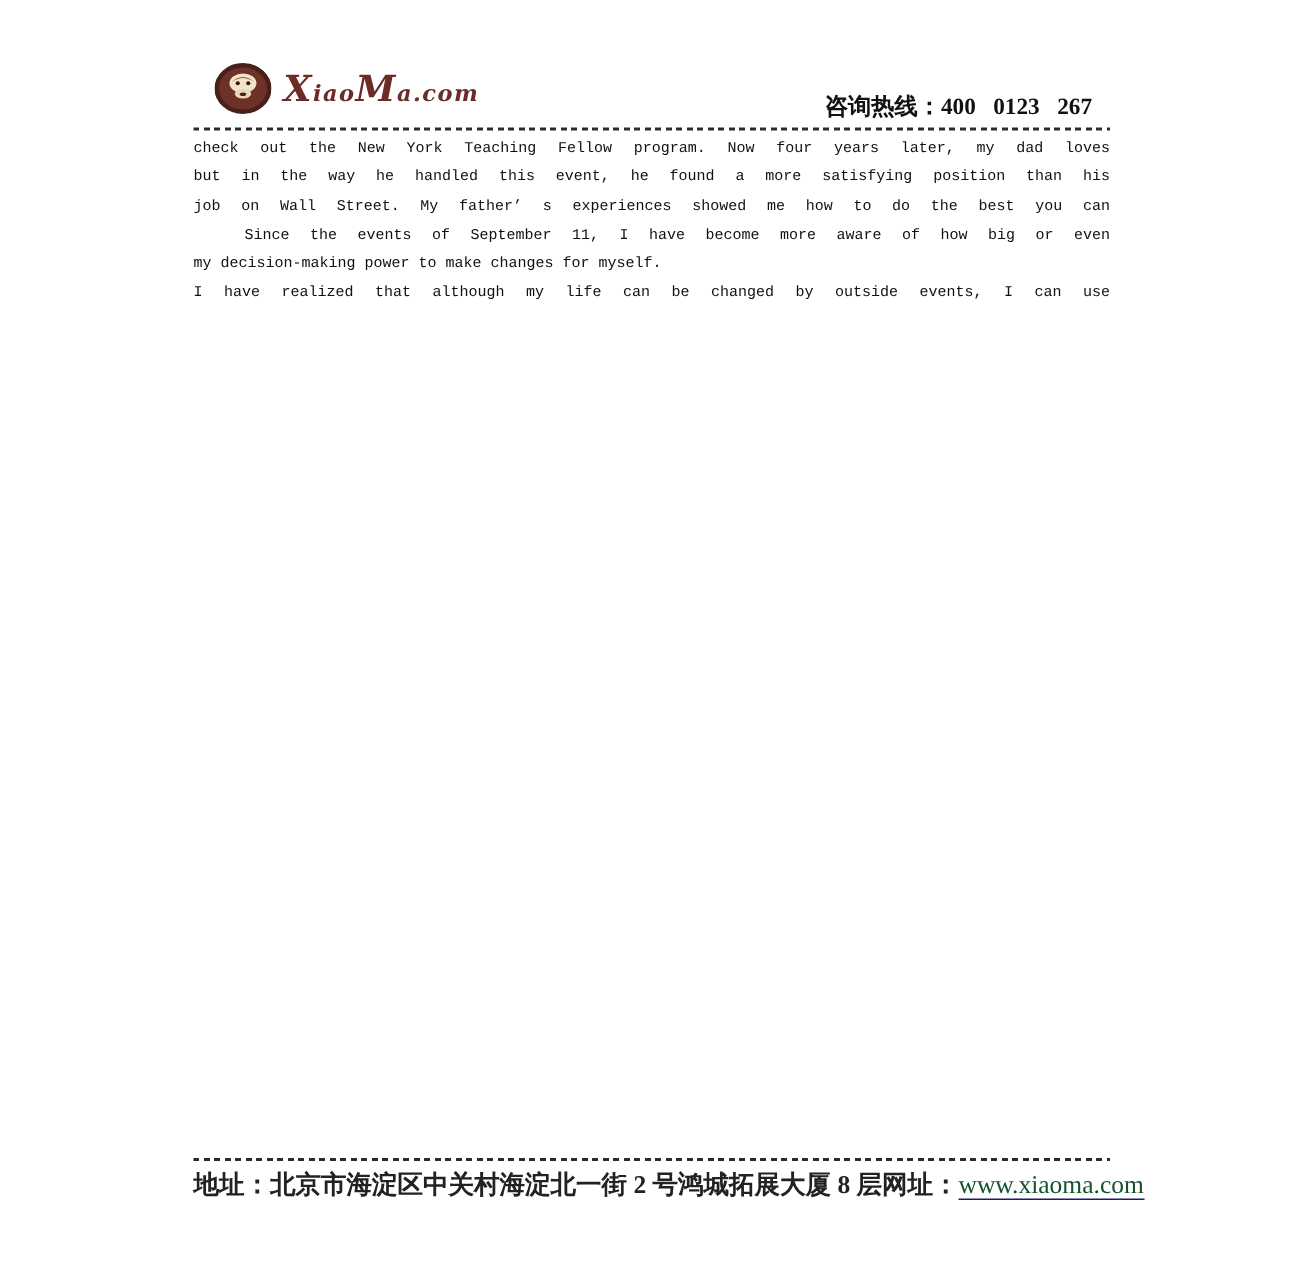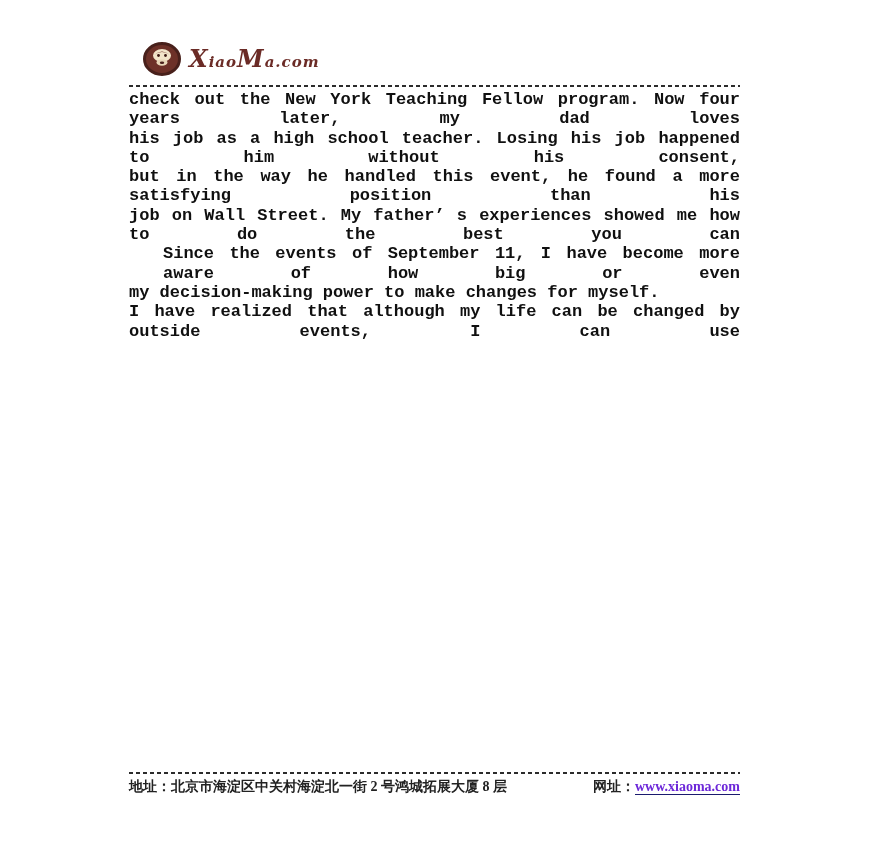--- a/index.html
+++ b/index.html
@@ -32,40 +32,40 @@
   .dash{
     position:absolute;left:129px;width:611px;height:2px;
     background:repeating-linear-gradient(to right,#2b2b2b 0 4px,transparent 4px 7px);
   }
   .dash.top{top:85px;}
   .dash.bottom{top:772px;}
   
   .essay{
     position:absolute;left:129px;top:90px;width:611px;
     font-family:"Liberation Mono", monospace;
-    font-weight:bold;font-size:17px;color:#101010;
+    font-weight:normal;font-size:10px;color:#101010;
     line-height:19.3px;
   }
   .para + .para{}
   .line{text-align:justify;text-align-last:justify;}
   .line.last{text-align:left;text-align-last:left;}
   .line.indent{padding-left:34px;}
   
   .footer{
     position:absolute;left:129px;top:778px;width:611px;
     display:flex;justify-content:space-between;align-items:baseline;
-    font-size:14px;
+    font-size:17px;
   }
   .address{
     font-family:"Liberation Serif", serif;
     font-weight:600;color:#222222;white-space:pre;
   }
   .website{font-family:"Liberation Serif", serif;font-weight:600;color:#222222;white-space:pre;}
   .website a{
-    color:#6d28d9;font-weight:bold;text-decoration:none;
+    color:#14532d;font-weight:normal;text-decoration:none;
     border-bottom:1.5px solid #1a1a6e;cursor:pointer;
   }
 </style>
 </head>
 <body>
 
 <div class="page">
 
   <div class="header">
     <div class="logo">
@@ -74,28 +74,28 @@
         <ellipse cx="19" cy="17" rx="17.5" ry="15.5" fill="none" stroke="#48201b" stroke-width="3"></ellipse>
         <ellipse cx="19" cy="13.5" rx="9" ry="6.5" fill="#f2e4c9"></ellipse>
         <path d="M11 13 q8 -7 16 0 q-4 -3 -8 -3 q-4 0 -8 3z" fill="#6d3128"></path>
         <circle cx="15.5" cy="13.5" r="1.4" fill="#3a1712"></circle>
         <circle cx="22.5" cy="13.5" r="1.4" fill="#3a1712"></circle>
         <ellipse cx="19" cy="20.5" rx="5.5" ry="3.2" fill="#e8d7b8"></ellipse>
         <ellipse cx="19" cy="20.8" rx="2.2" ry="1.2" fill="#48201b"></ellipse>
       </svg>
       <div class="wordmark"><span class="big">X</span><span class="small">iao</span><span class="big">M</span><span class="small">a.com</span></div>
     </div>
+    <div class="hotline">咨询热线：400   0123   267</div>
   </div>
 
   <div class="dash top"></div>
 
   <main class="essay">
       <div class="para">
         <div class="line">check out the New York Teaching Fellow program. Now four years later, my dad loves</div>
-        <div class="line">his job as a high school teacher. Losing his job happened to him without his consent,</div>
         <div class="line">but in the way he handled this event, he found a more satisfying position than his</div>
         <div class="line">job on Wall Street. My father’ s experiences showed me how to do the best you can</div>
       </div>
       <div class="para">
         <div class="line indent">Since the events of September 11, I have become more aware of how big or even</div>
         <div class="line last">my decision-making power to make changes for myself.</div>
         <div class="line">I have realized that although my life can be changed by outside events, I can use</div>
       </div>
     </main>
 

